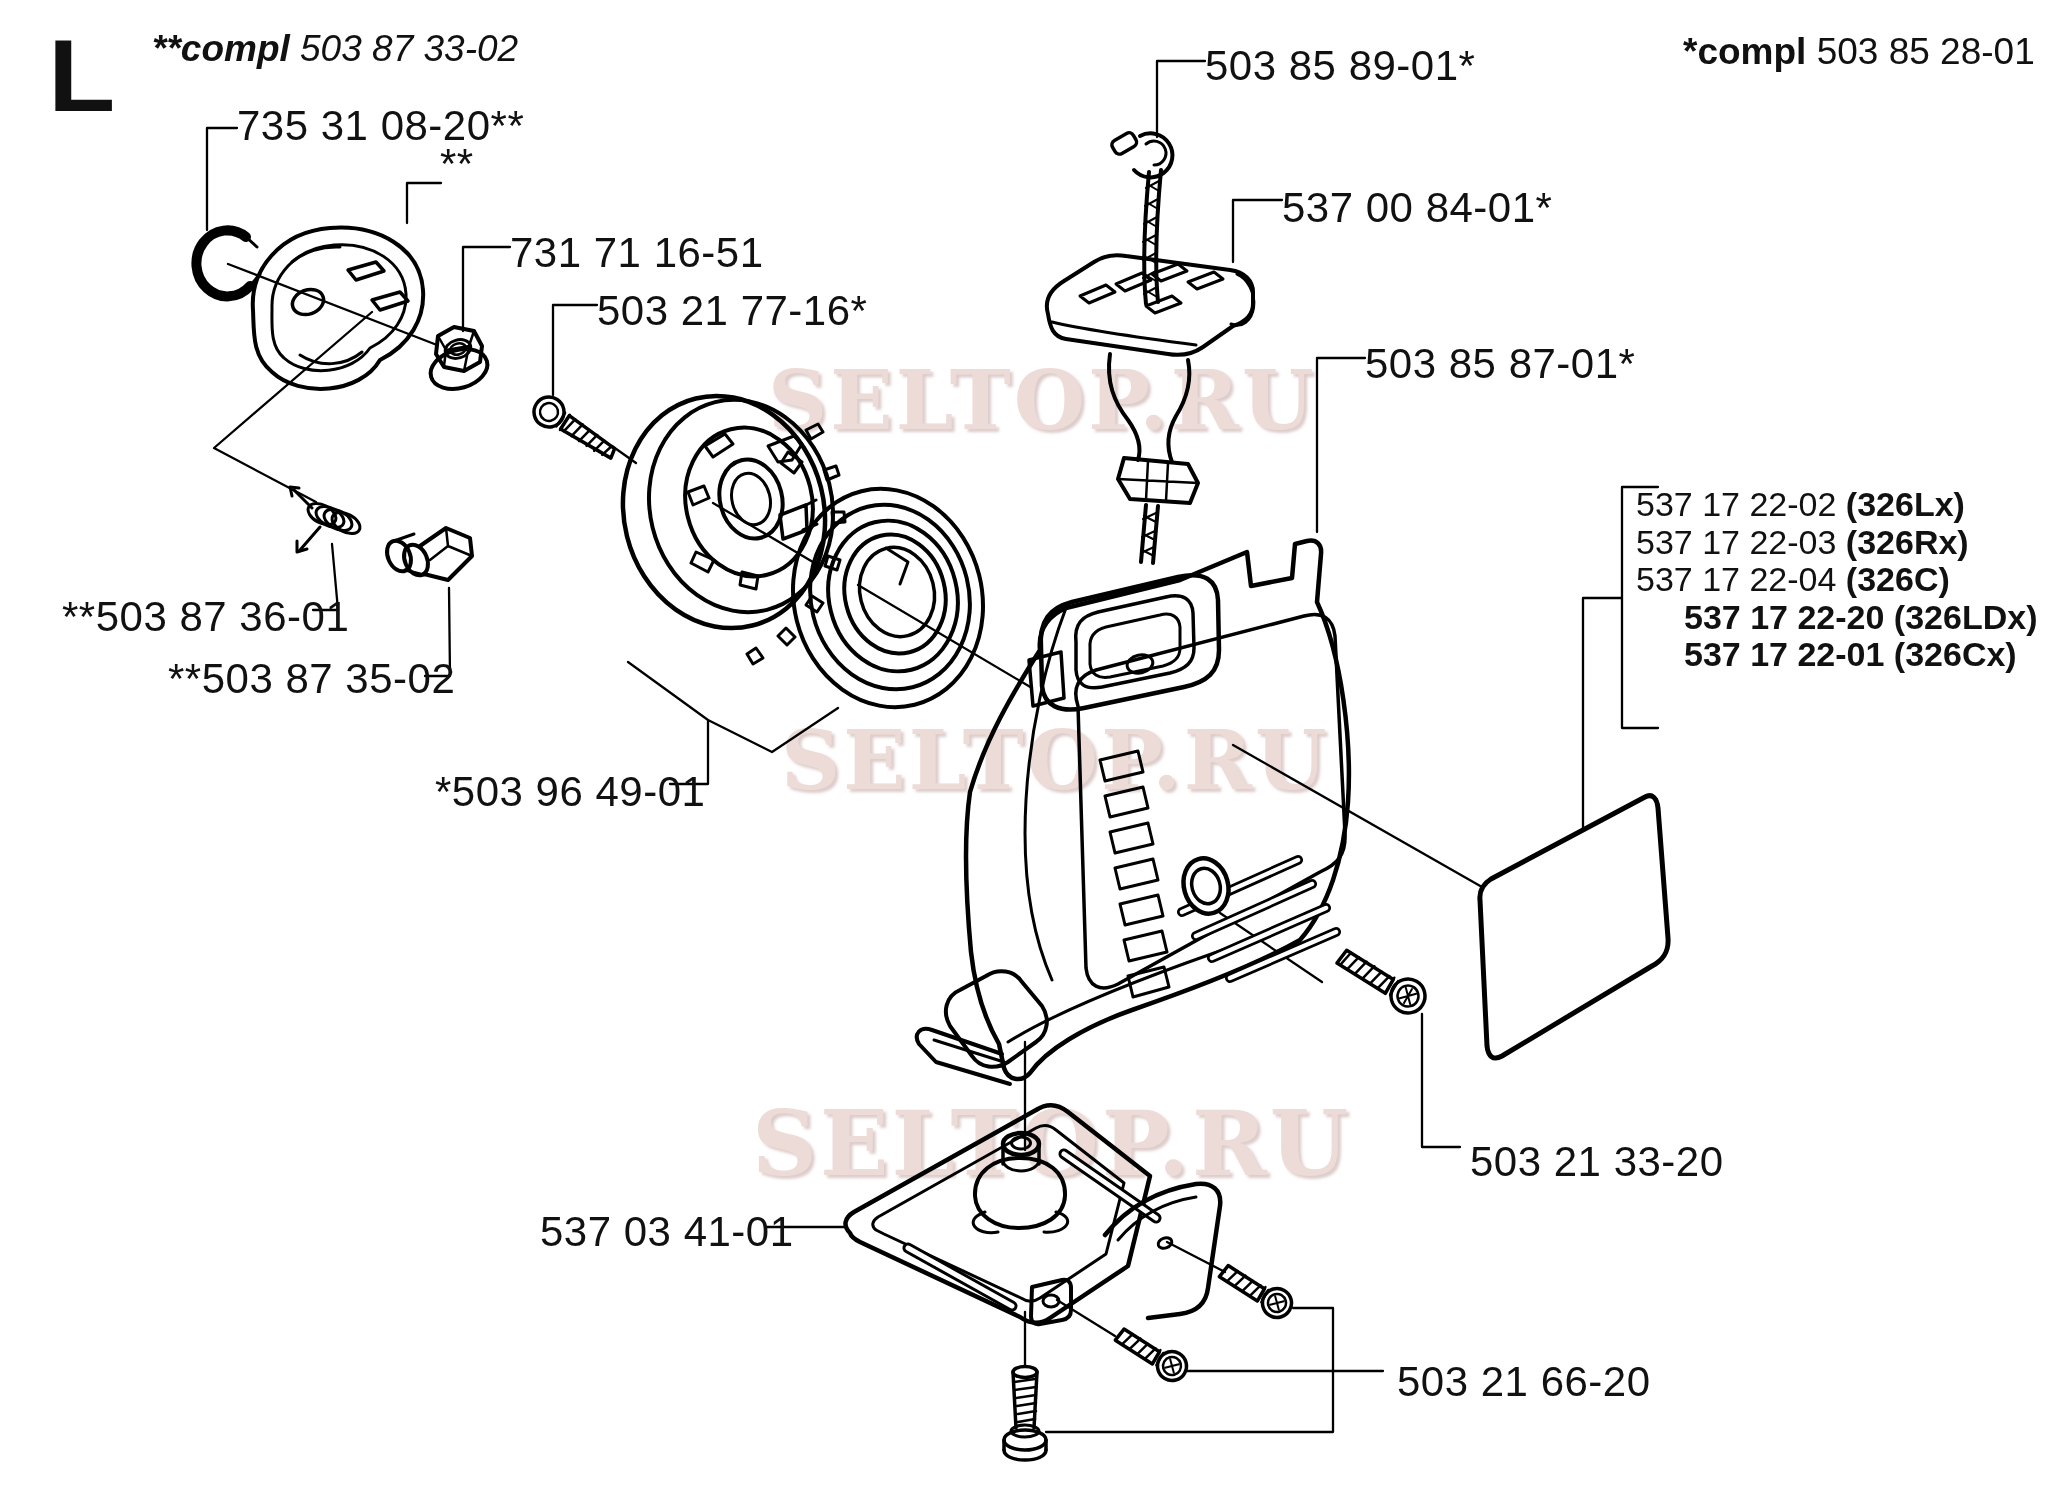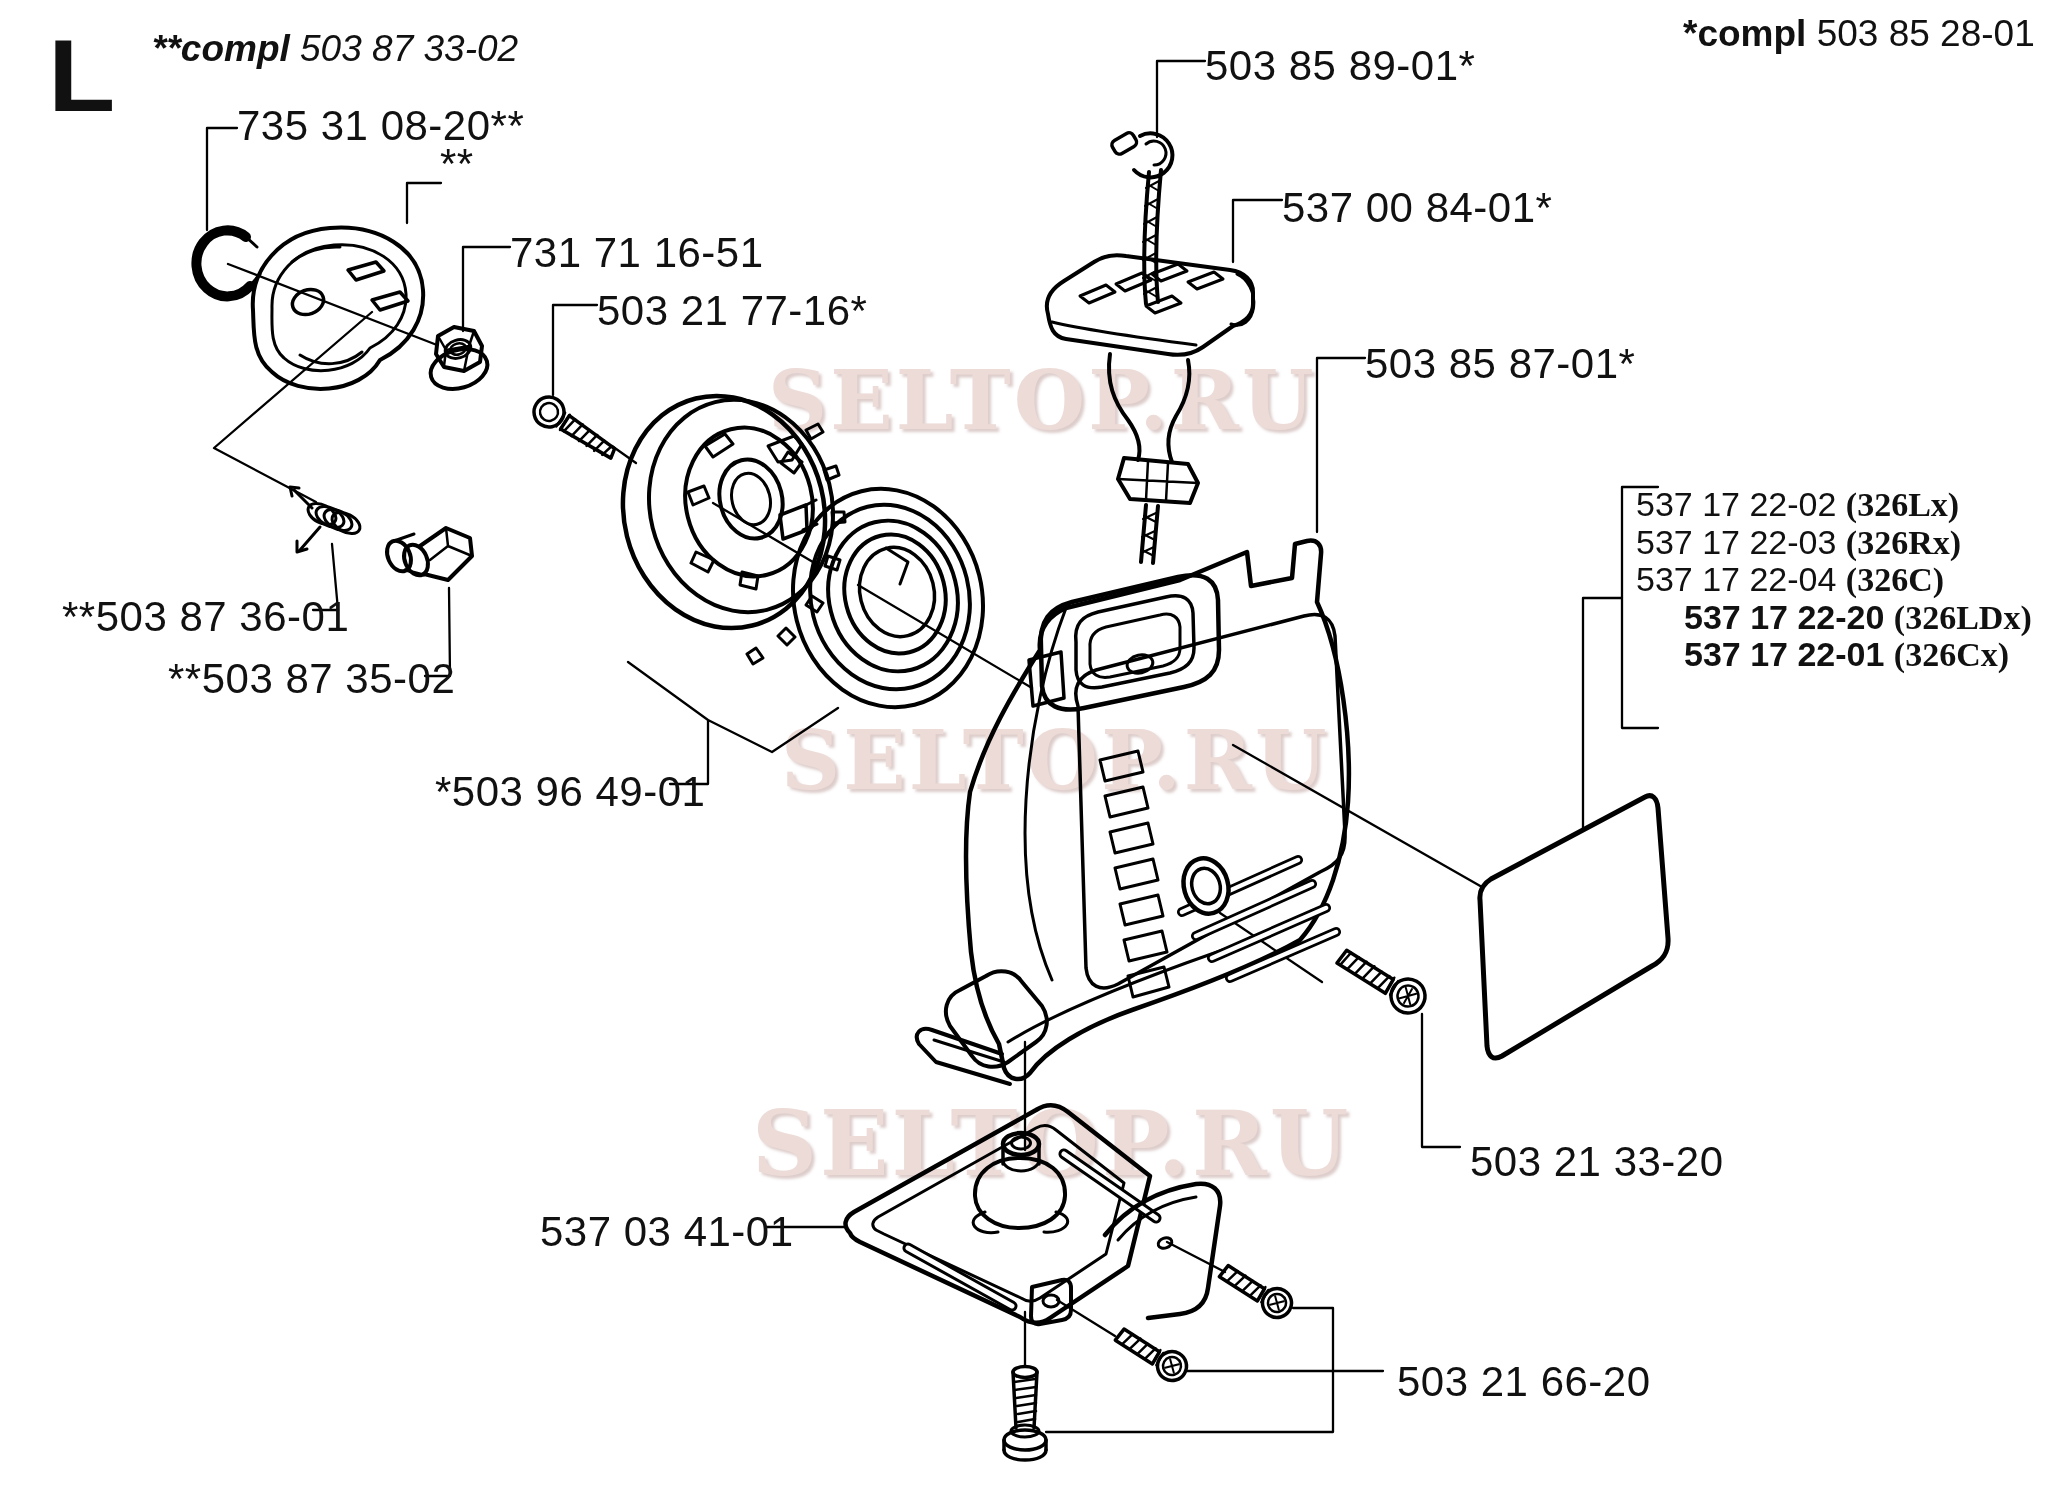--- a/index.html
+++ b/index.html
@@ -10,25 +10,25 @@
       text-shadow:3px 3px 3px rgba(168,128,122,.40),-2px -2px 2px rgba(255,255,255,.95);}
   .wm1{left:768px;top:352px;font-size:82px;}
   .wm2{left:781px;top:712px;font-size:82px;}
   .wm3{left:752px;top:1090px;font-size:90px;}
   svg.art{position:absolute;left:0;top:0;z-index:2;}
   .letterL{position:absolute;left:48px;top:18px;font-size:102px;font-weight:bold;
            transform:scaleX(1.08);transform-origin:left top;z-index:3;}
   .hdr{position:absolute;font-size:37px;white-space:nowrap;z-index:3;}
   .hdr b{font-weight:bold;}
   .hdr-left{left:152px;top:28px;font-style:italic;}
-  .hdr-right{left:1683px;top:13px;}
+  .hdr-right{left:1683px;top:31px;}
   .lbl{position:absolute;font-size:42px;white-space:nowrap;letter-spacing:.5px;z-index:3;}
   .plist{position:absolute;left:1636px;top:486px;font-size:34px;line-height:37.5px;
          white-space:nowrap;z-index:3;}
-  .plist .mod{font-weight:bold;font-family:Liberation Serif, serif;}
+  .plist .mod{font-weight:bold;}
   .plist .rowbold .num{font-weight:bold;margin-left:48px;}
 </style>
 </head>
 <body>
 
 <div class="page">
 
   <div class="wm wm1">SELTOP.RU</div>
   <div class="wm wm2">SELTOP.RU</div>
   <div class="wm wm3">SELTOP.RU</div>

